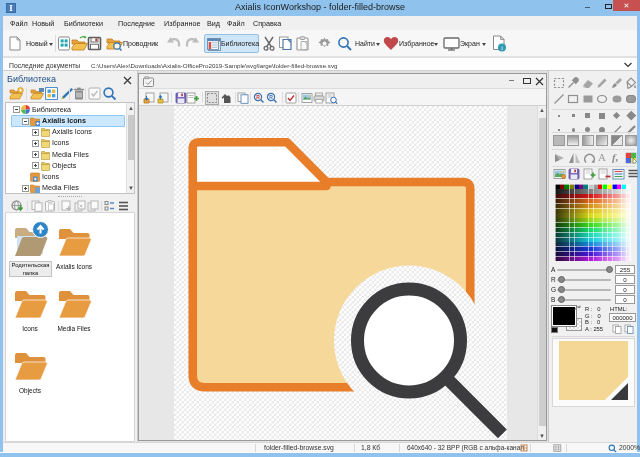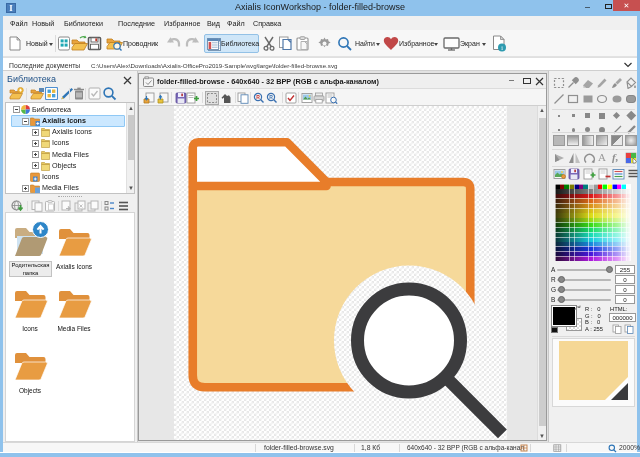--- a/index.html
+++ b/index.html
@@ -419,21 +419,20 @@
 </div>
 
 <div class="abs" id="mdi">
 <div id="child">
 <div id="childtitle">
 <svg class="icn" style="left:4px;top:2px;" width="11" height="11" viewBox="0 0 11 11">
           <rect x="0.5" y="2" width="10" height="8.5" rx="1" fill="#f5f5f5" stroke="#8a8a8a"></rect>
           <rect x="2" y="0.8" width="3.5" height="2" fill="#d8d8d8" stroke="#8a8a8a" stroke-width="0.7"></rect>
           <path d="M3 6.5 l2 2 l3.5 -4" fill="none" stroke="#8a8a8a" stroke-width="1"></path>
         </svg>
-<span style="position:absolute;left:18px;top:3px;font-size:7.3px;font-weight:bold;color:#1a1a1a;">folder-filled-browse - 640x640 - 32 BPP (RGB с альфа-каналом)</span>
 <span style="position:absolute;left:370px;top:1px;font-size:9px;color:#333;">–</span>
 <div style="position:absolute;left:384px;top:4px;width:8px;height:6px;border:1px solid #333;"></div>
 <svg class="icn" style="left:396px;top:3px;" width="9" height="9" viewBox="0 0 9 9">
           <path d="M1 1 L8 8 M8 1 L1 8" stroke="#333" stroke-width="1.2"></path>
         </svg>
 </div>
 <div id="childtb">
 <svg class="icn" style="left:4px;top:3px;" width="12" height="12" viewBox="0 0 12 12">
           <rect x="3" y="1" width="8" height="9" fill="#f8f8f8" stroke="#999" stroke-width="0.9"></rect>
           <path d="M1 11 h5 v-4 h-5 z" fill="#e8a33d" stroke="#b07a20" stroke-width="0.8"></path>

